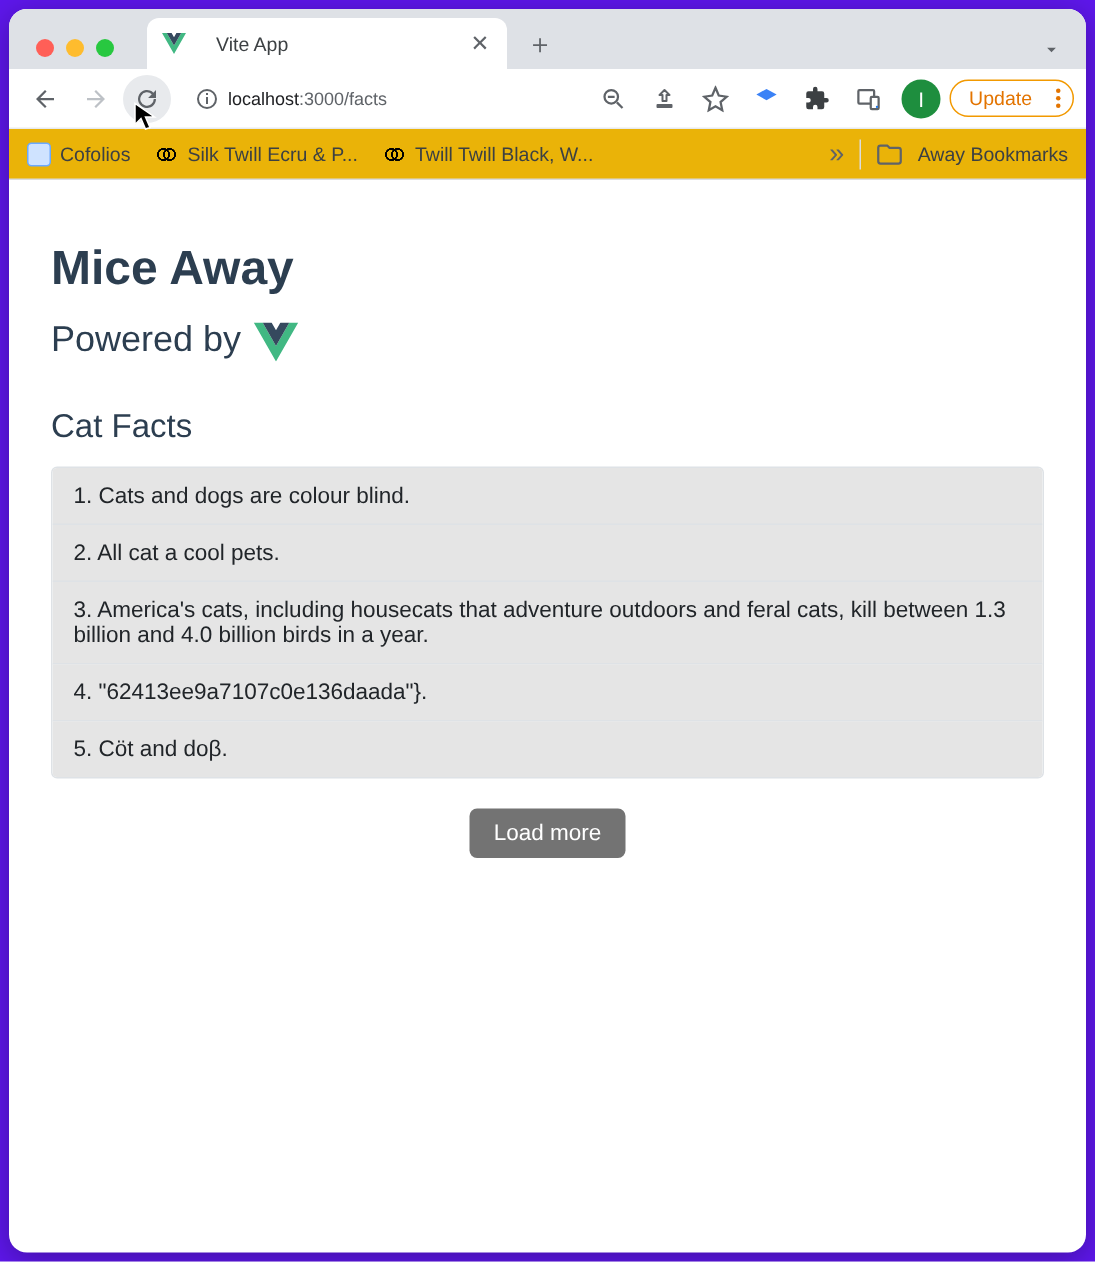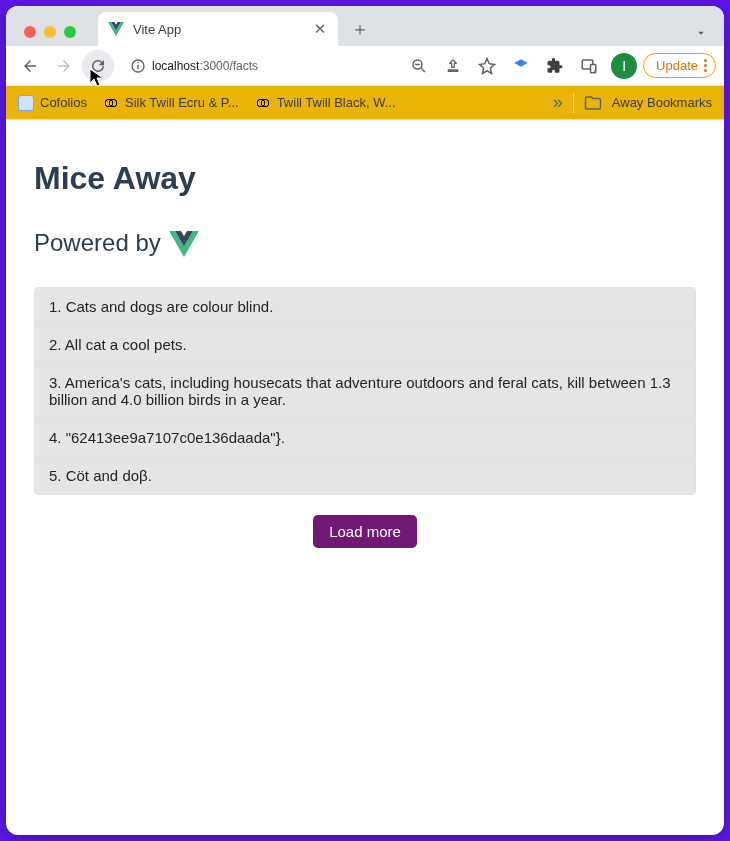--- a/index.html
+++ b/index.html
@@ -40,21 +40,21 @@
     .tl-red { background: #ff5f57; }
     .tl-yellow { background: #febc2e; }
     .tl-green { background: #28c840; }
     .tab {
       background: #fff;
       border-radius: 8px 8px 0 0;
       height: 34px;
       display: flex;
       align-items: center;
       padding: 0 10px;
-      gap: 9px;
+      gap: 20px;
       min-width: 240px;
       margin-left: 12px;
       position: relative;
       margin-top: 28px;
     }
     .tab-title { font-size: 13px; color: #3c4043; flex: 1; }
     .tab-close { width: 16px; height: 16px; display: flex; align-items: center; justify-content: center; color: #5f6368; cursor: pointer; font-size:15px;}
     .new-tab { width: 28px; height: 28px; display: flex; align-items: center; justify-content: center; color: #5f6368; margin-left: 8px; margin-bottom: 3px; font-size: 18px; cursor: pointer;}
     .expand-tabs { margin-left: auto; margin-right: 8px; margin-bottom: 6px; color: #5f6368; cursor: pointer; }
     
@@ -96,21 +96,21 @@
       background: #1e8e3e; color: #fff; font-size: 14px;
       display: flex; align-items: center; justify-content: center;
       margin: 0 4px;
     }
     .update-btn {
       border: 1px solid #f29900;
       color: #e37400;
       border-radius: 16px;
       padding: 4px 8px 4px 12px;
       font-size: 13px;
-      display: flex; align-items: center; gap: 6px;
+      display: flex; align-items: center; gap: 16px;
       cursor: pointer;
       background: #fff;
     }
     .update-btn .dots { display:flex; flex-direction:column; gap:2px;}
     .update-btn .dot { width:3px; height:3px; border-radius:50%; background:#e37400;}
     
     .bookmarks-bar {
       height: 34px;
       background: #eab308;
       border-bottom: 1px solid #dadce0;
@@ -149,21 +149,21 @@
     .page {
       flex: 1;
       padding: 40px 28px 0 28px;
       overflow: auto;
       color: #2c3e50;
     }
     .hero-title {
       font-size: 32px;
       font-weight: 600;
       color: #2c3e50;
-      margin-bottom: 32px;
+      margin-bottom: 16px;
     }
     .subtitle-row {
       display: flex; align-items: flex-end; gap: 8px;
       font-size: 24px; font-weight: 500;
       color: #2c3e50;
       margin-bottom: 30px;
     }
     .section-title {
       font-size: 22px; font-weight: 500;
       margin-bottom: 14px;
@@ -177,21 +177,21 @@
     .list-group-item {
       padding: 10px 14px;
       font-size: 15px;
       color: #212529;
       border-bottom: 1px solid #dee2e6;
       background: #e5e5e5;
     }
     .list-group-item:last-child { border-bottom: none; }
     .load-more-row { display:flex; justify-content:center; padding-bottom: 20px;}
     .btn-primary {
-      background: #701a75;
+      background: #737373;
       color: #fff;
       border: none;
       border-radius: 5px;
       padding: 8px 16px;
       font-size: 15px;
       cursor: pointer;
     }
     
     .cursor {
       position: absolute;
@@ -336,20 +336,21 @@
     <h1 class="hero-title">Mice Away</h1>
     <div class="subtitle-row">
       <span>Powered by</span>
       <span>
         <svg width="30" height="26" viewBox="0 0 32 28">
           <path d="M0 0 L16 28 L32 0 L25.6 0 L16 16.8 L6.4 0 Z" fill="#41b883"></path>
           <path d="M6.4 0 L16 16.8 L25.6 0 L19.2 0 L16 5.6 L12.8 0 Z" fill="#35495e"></path>
         </svg>
       </span>
     </div>
+    <h2 class="section-title">Cat Facts</h2>
     <ol class="list-group" id="facts-list">
         <li class="list-group-item">1. Cats and dogs are colour blind.</li>
         <li class="list-group-item">2. All cat a cool pets.</li>
         <li class="list-group-item">3. America's cats, including housecats that adventure outdoors and feral cats, kill between 1.3 billion and 4.0 billion birds in a year.</li>
         <li class="list-group-item">4. "62413ee9a7107c0e136daada"}.</li>
         <li class="list-group-item">5. Cöt and doβ.</li>
       </ol>
     <div class="load-more-row">
       <button class="btn-primary">Load more</button>
     </div>

